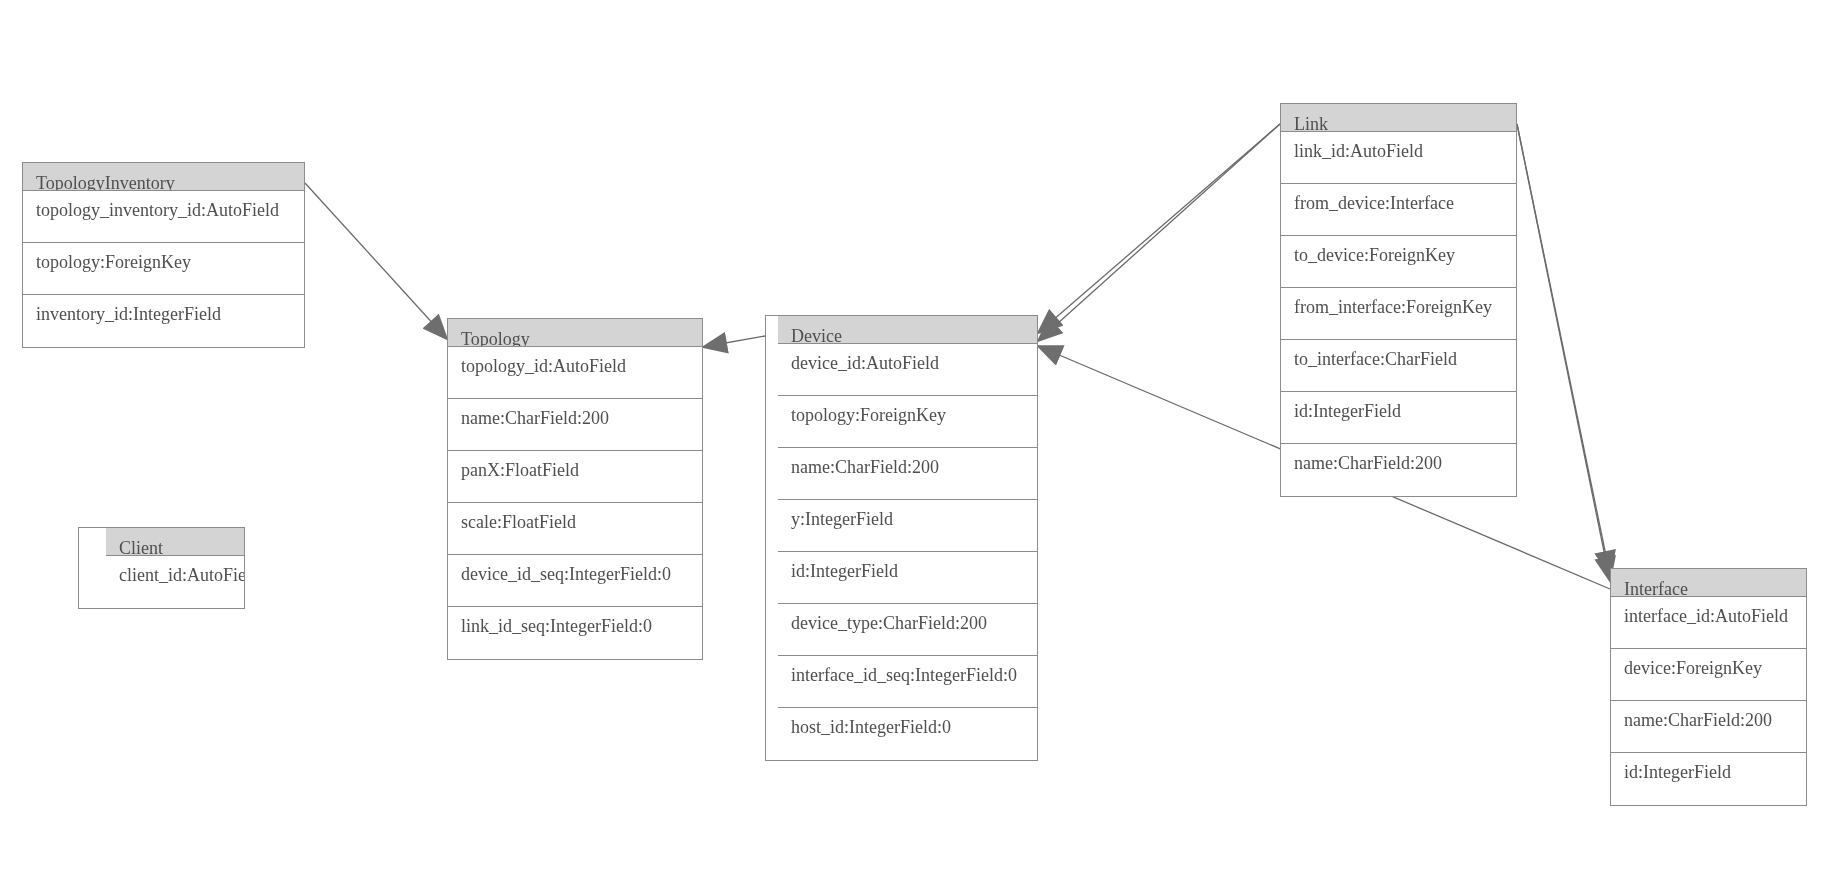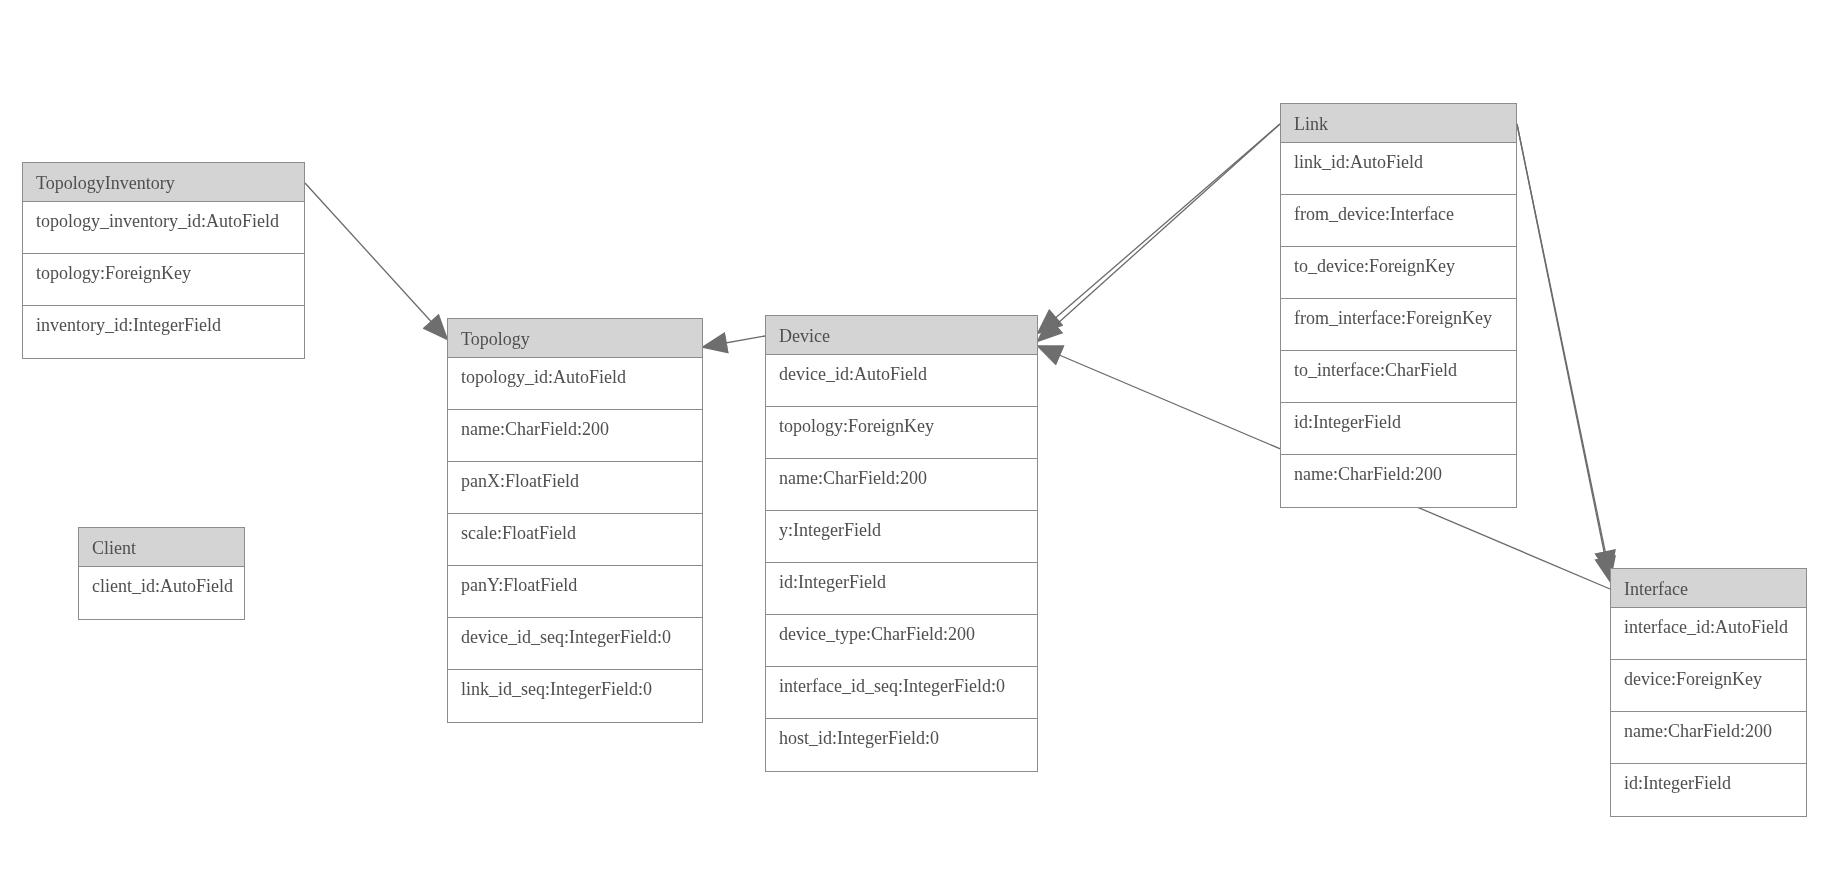--- a/index.html
+++ b/index.html
@@ -22,21 +22,21 @@
   .entity {
     position: absolute;
     box-sizing: border-box;
     background: var(--row-fill);
     border: 1.5px solid var(--border-color);
     color: var(--text-color);
     font-size: 18px;
   }
   .entity-header {
     box-sizing: border-box;
-    height: 39px;
+    height: 28px;
     line-height: 40px;
     padding-left: 13px;
     background: var(--header-fill);
     border-bottom: 1.5px solid var(--border-color);
     white-space: nowrap;
     overflow: hidden;
   }
   .entity-row {
     box-sizing: border-box;
     height: 52px;
@@ -79,29 +79,28 @@
       <div class="entity-row">topology_inventory_id:AutoField</div>
       <div class="entity-row">topology:ForeignKey</div>
       <div class="entity-row">inventory_id:IntegerField</div>
     </div>
     <div class="entity" style="left: 447px; top: 318px; width: 256px;">
       <div class="entity-header">Topology</div>
       <div class="entity-row">topology_id:AutoField</div>
       <div class="entity-row">name:CharField:200</div>
       <div class="entity-row">panX:FloatField</div>
       <div class="entity-row">scale:FloatField</div>
-      <div class="entity-row">panY:FloatField</div>
       <div class="entity-row">device_id_seq:IntegerField:0</div>
       <div class="entity-row">link_id_seq:IntegerField:0</div>
     </div>
-    <div class="entity" style="left: 78px; top: 527px; width: 167px;">
+    <div class="entity" style="left: 78px; top: 527px; width: 167px; padding-left: 27px;">
       <div class="entity-header">Client</div>
       <div class="entity-row">client_id:AutoField</div>
     </div>
-    <div class="entity" style="left: 765px; top: 315px; width: 273px;">
+    <div class="entity" style="left: 765px; top: 315px; width: 273px; padding-left: 12px;">
       <div class="entity-header">Device</div>
       <div class="entity-row">device_id:AutoField</div>
       <div class="entity-row">topology:ForeignKey</div>
       <div class="entity-row">name:CharField:200</div>
       <div class="entity-row">y:IntegerField</div>
       <div class="entity-row">id:IntegerField</div>
       <div class="entity-row">device_type:CharField:200</div>
       <div class="entity-row">interface_id_seq:IntegerField:0</div>
       <div class="entity-row">host_id:IntegerField:0</div>
     </div>

